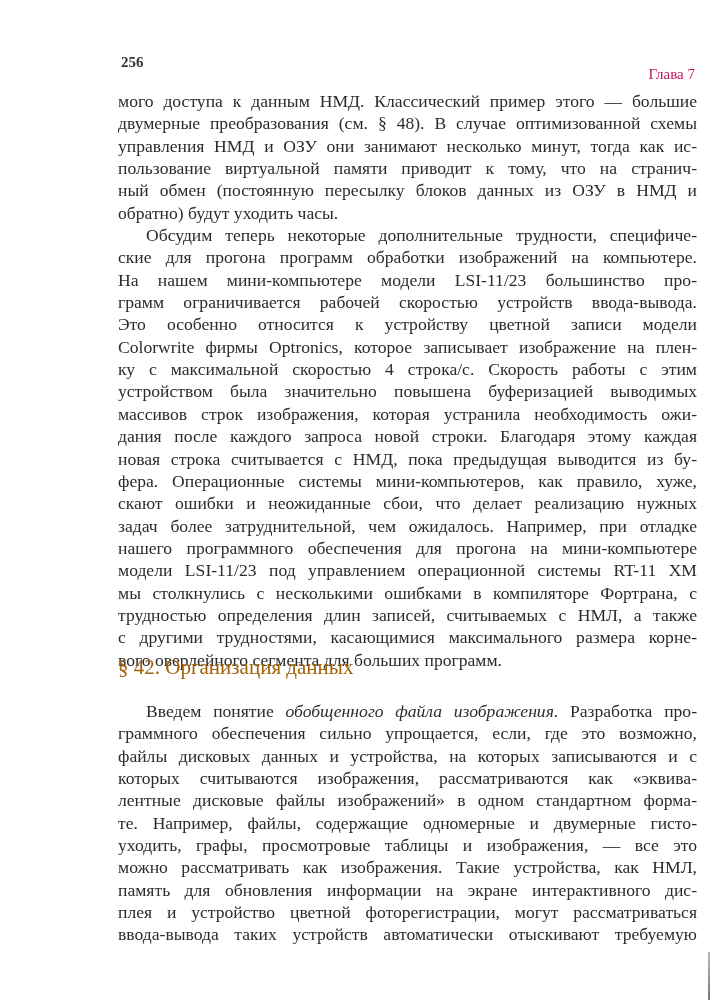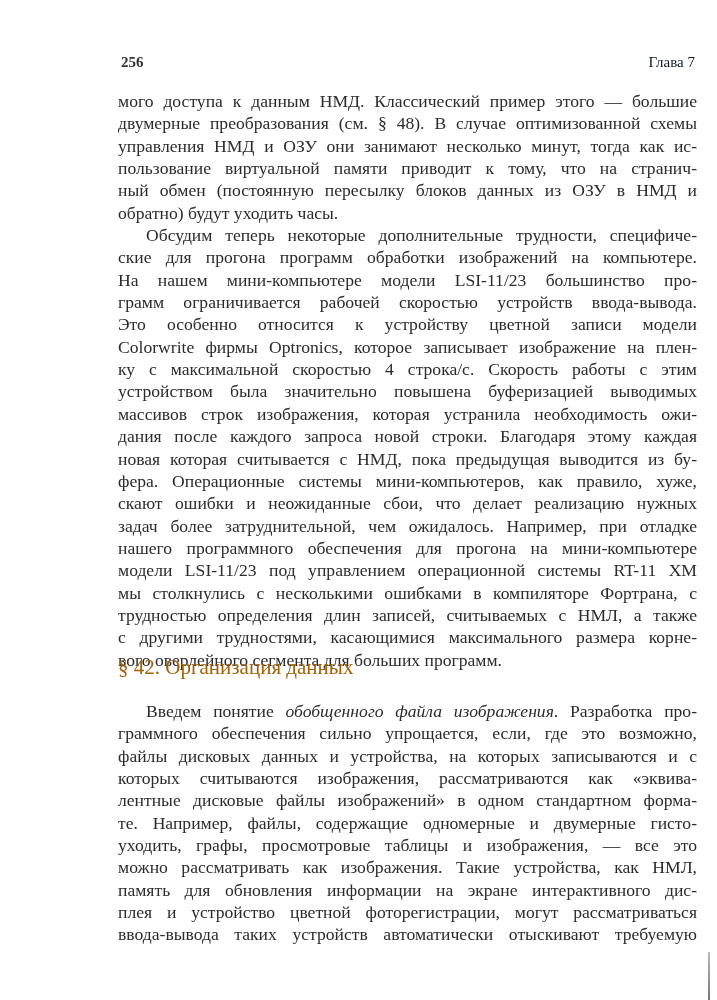--- a/index.html
+++ b/index.html
@@ -32,22 +32,22 @@
     .running-head .page-number {
       position: absolute;
       left: 0;
       top: 0;
       font-weight: bold;
       color: #333;
     }
     .running-head .chapter-label {
       position: absolute;
       right: 0;
-      top: 0;
-      color: #0f172a;
+      top: 12px;
+      color: #be185d;
     }
     .text-block {
       position: absolute;
       left: 118px;
       width: 579px;
       font-size: 17.6px;
       line-height: 22.35px;
       text-align: justify;
       color: #2b2b2b;
       -webkit-font-smoothing: antialiased;
@@ -103,21 +103,21 @@
     <p class="indent">Обсудим теперь некоторые дополнительные трудности, специфиче-</p>
     <p>ские для прогона программ обработки изображений на компьютере.</p>
     <p>На нашем мини-компьютере модели LSI-11/23 большинство про-</p>
     <p>грамм ограничивается рабочей скоростью устройств ввода-вывода.</p>
     <p>Это особенно относится к устройству цветной записи модели</p>
     <p>Colorwrite фирмы Optronics, которое записывает изображение на плен-</p>
     <p>ку с максимальной скоростью 4 строка/с. Скорость работы с этим</p>
     <p>устройством была значительно повышена буферизацией выводимых</p>
     <p>массивов строк изображения, которая устранила необходимость ожи-</p>
     <p>дания после каждого запроса новой строки. Благодаря этому каждая</p>
-    <p>новая которая считывается с НМД, пока предыдущая выводится из бу-</p>
+    <p>новая строка считывается с НМД, пока предыдущая выводится из бу-</p>
     <p>фера. Операционные системы мини-компьютеров, как правило, хуже,</p>
     <p>скают ошибки и неожиданные сбои, что делает реализацию нужных</p>
     <p>задач более затруднительной, чем ожидалось. Например, при отладке</p>
     <p>нашего программного обеспечения для прогона на мини-компьютере</p>
     <p>модели LSI-11/23 под управлением операционной системы RT-11 XM</p>
     <p>мы столкнулись с несколькими ошибками в компиляторе Фортрана, с</p>
     <p>трудностью определения длин записей, считываемых с НМЛ, а также</p>
     <p>с другими трудностями, касающимися максимального размера корне-</p>
     <p class="last">вого оверлейного сегмента для больших программ.</p>
   </div>

